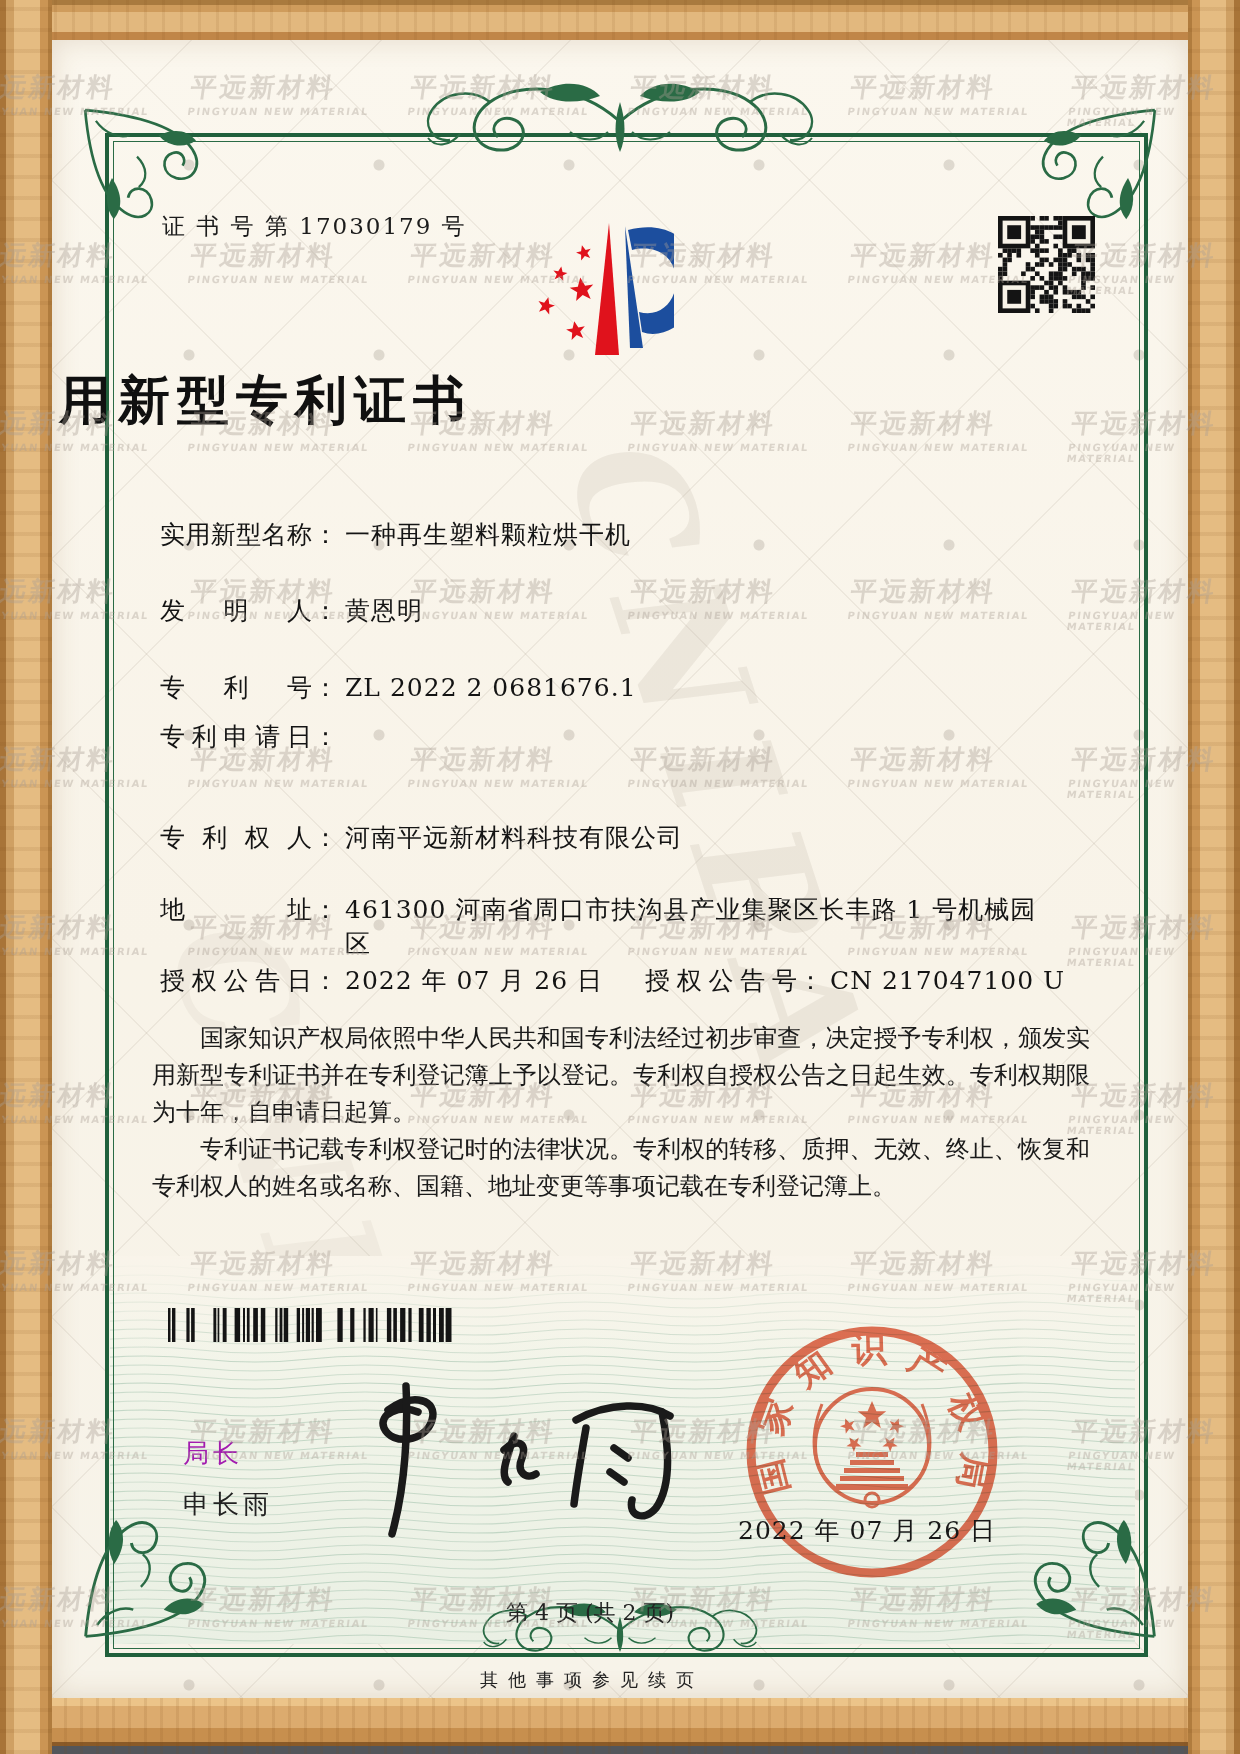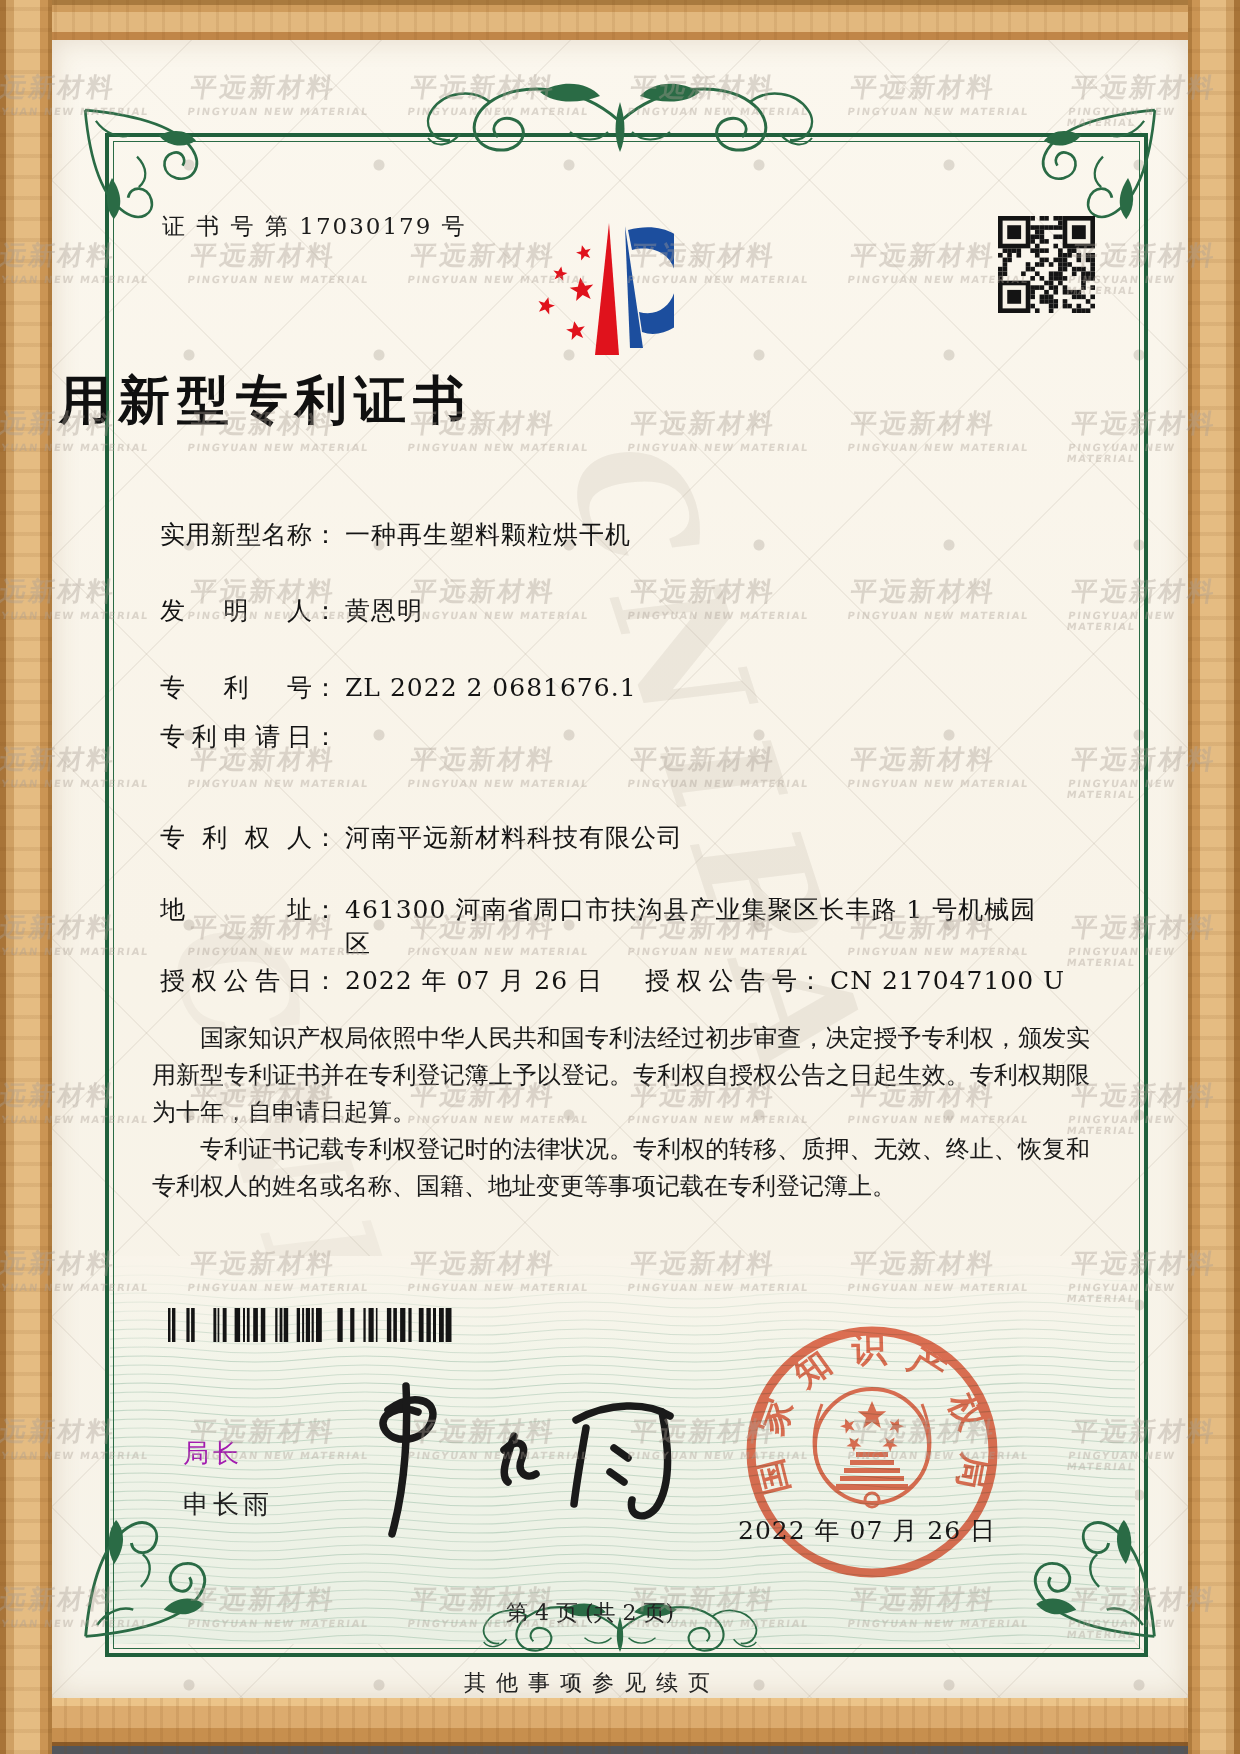--- a/index.html
+++ b/index.html
@@ -49,21 +49,21 @@
   .paras p{margin:0;text-indent:2em;}
   .barcode{position:absolute;left:168px;top:1308px;z-index:10;}
   .off-title{position:absolute;left:183px;top:1436px;z-index:10;font-size:26px;letter-spacing:4px;color:#a21caf;}
   .off-name{position:absolute;left:183px;top:1487px;z-index:10;font-size:26px;letter-spacing:4px;color:#222;}
   .signature{position:absolute;left:318px;top:1376px;z-index:13;}
   .seal{position:absolute;left:740px;top:1320px;z-index:12;mix-blend-mode:multiply;opacity:.92;}
   .seal-date{position:absolute;left:735px;top:1514px;width:264px;z-index:13;text-align:center;
     font-size:25px;color:#181818;letter-spacing:1px;}
   .page-no{position:absolute;left:0;top:1598px;width:1180px;z-index:10;text-align:center;font-size:22px;color:#222;}
   .cont-note{position:absolute;left:0;top:1668px;width:1184px;z-index:10;text-align:center;
-    font-size:22px;letter-spacing:10px;color:#222;}
+    font-size:18px;letter-spacing:10px;color:#222;}
 
   
   .fr{position:absolute;z-index:40;}
   #fr-top{left:0;top:0;width:1240px;height:40px;background:
     repeating-linear-gradient(90deg,rgba(125,75,25,.10) 0 3px,transparent 3px 18px),
     linear-gradient(180deg,#a97a3e 0 5px,#cf9c5c 5px 12px,#e2b87e 12px 32px,#c08648 32px 40px);}
   #fr-bottom{left:0;top:1698px;width:1240px;height:56px;background:
     repeating-linear-gradient(90deg,rgba(125,75,25,.12) 0 3px,transparent 3px 16px),
     linear-gradient(180deg,#ecc489 0 8px,#dcab6e 8px 30px,#c78f4e 30px 44px,#8a5a28 44px 48px,#53565b 48px 56px);}
   #fr-left{left:0;top:0;width:52px;height:1754px;background:

